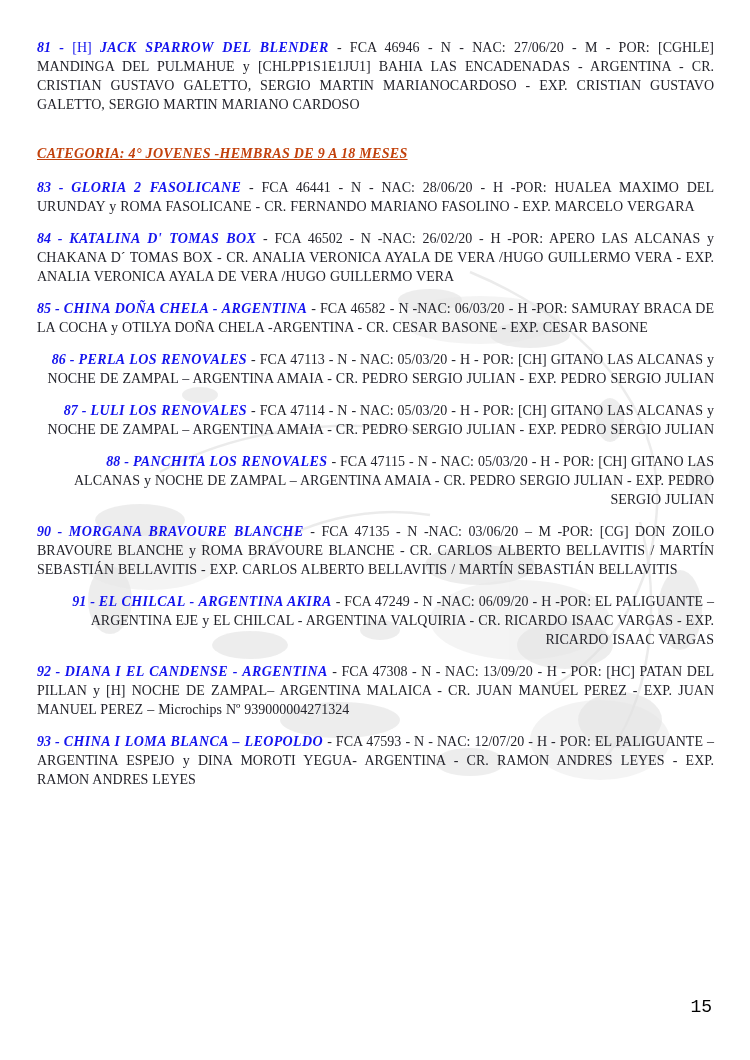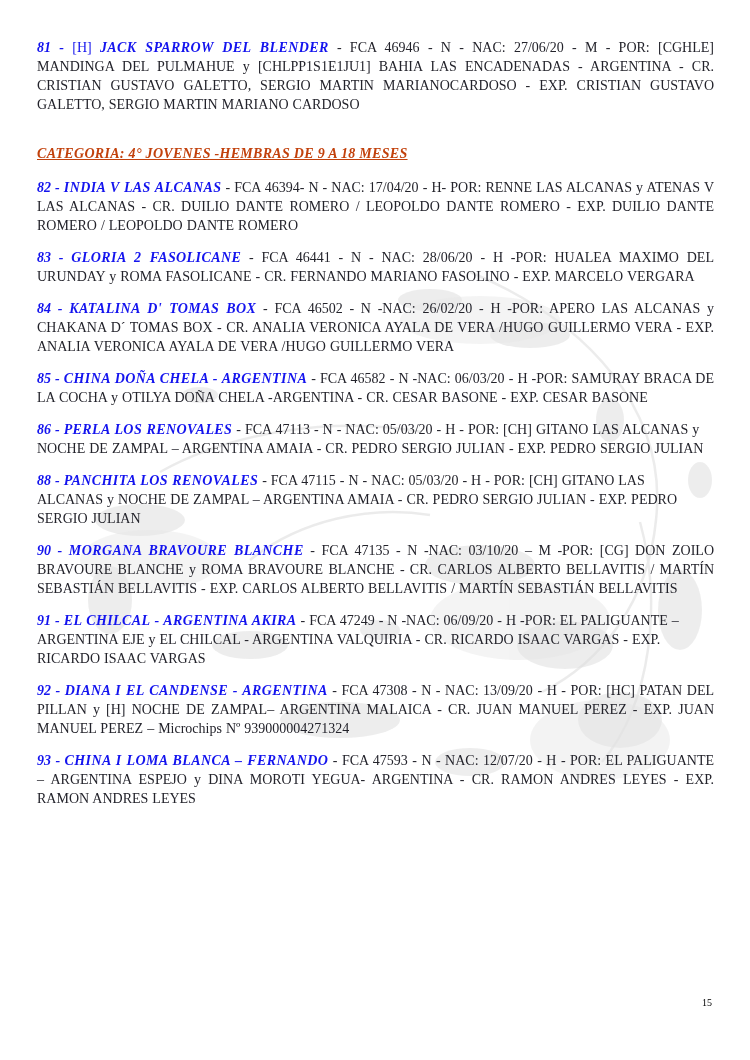--- a/index.html
+++ b/index.html
@@ -31,21 +31,21 @@
     top: 38px;
     font-size: 14px;
     line-height: 19px;
   }
   .entry {
     margin: 0 0 13px 0;
     color: #23232b;
     word-spacing: 0.5px;
   }
   .entry.justify { text-align: justify; }
-  .entry.left { text-align: left; }
+  .entry.left { text-align: right; }
   .entry-num {
     color: #1414ee;
     font-weight: bold;
     font-style: italic;
   }
   .entry-prefix {
     color: #1414ee;
   }
   .entry-name {
     color: #1414ee;
@@ -61,22 +61,23 @@
     font-style: italic;
     text-decoration: underline;
     color: #c2410c;
     margin: 30px 0 15px 0;
     letter-spacing: 0.3px;
   }
   .page-number {
     position: absolute;
     top: 997px;
     right: 38px;
-    font-size: 10px;
+    font-size: 18px;
     color: #000000;
+    font-family: Liberation Mono, monospace;
   }
 </style>
 </head>
 <body>
 
 <div class="page">
 
   <svg class="watermark" viewBox="0 0 750 1060" xmlns="http://www.w3.org/2000/svg" aria-hidden="true">
     <g stroke="#dcdcdc" stroke-width="2.5" fill="none" opacity="0.55">
       <path d="M470,272 C590,322 668,412 656,520 C648,602 602,662 542,692"></path>
@@ -107,37 +108,37 @@
       <ellipse cx="600" cy="740" rx="70" ry="40"></ellipse>
       <ellipse cx="480" cy="320" rx="80" ry="24"></ellipse>
     </g>
   </svg>
 
   <main class="content" id="entries-container">
   <p class="entry justify"><span class="entry-num">81 - </span><span class="entry-prefix">[H] </span><span class="entry-name">JACK SPARROW DEL BLENDER</span><span class="entry-details"> - FCA 46946 - N - NAC: 27/06/20 - M - POR: [CGHLE] MANDINGA DEL PULMAHUE y [CHLPP1S1E1JU1] BAHIA LAS ENCADENADAS - ARGENTINA - CR. CRISTIAN GUSTAVO GALETTO, SERGIO MARTIN MARIANOCARDOSO - EXP. CRISTIAN GUSTAVO GALETTO, SERGIO MARTIN MARIANO CARDOSO</span></p>
 
   <h2 class="category"><span>CATEGORIA: 4° JOVENES -HEMBRAS DE 9 A 18 MESES</span></h2>
 
-  <p class="entry justify"><span class="entry-num">82 - </span><span class="entry-name">INDIA V LAS ALCANAS</span><span class="entry-details"> - FCA 46394- N - NAC: 17/04/20 - H- POR: RENNE LAS ALCANAS y ATENAS V LAS ALCANAS - CR. DUILIO DANTE ROMERO / LEOPOLDO DANTE ROMERO - EXP. DUILIO DANTE ROMERO / LEOPOLDO DANTE ROMERO</span></p>
 
   <p class="entry justify"><span class="entry-num">83 - </span><span class="entry-name">GLORIA 2 FASOLICANE</span><span class="entry-details">  - FCA 46441 - N - NAC: 28/06/20 - H -POR: HUALEA MAXIMO DEL URUNDAY y ROMA FASOLICANE - CR. FERNANDO MARIANO FASOLINO - EXP. MARCELO VERGARA</span></p>
 
   <p class="entry justify"><span class="entry-num">84 - </span><span class="entry-name">KATALINA D' TOMAS BOX</span><span class="entry-details"> - FCA 46502 - N -NAC: 26/02/20 - H -POR: APERO LAS ALCANAS y CHAKANA D´ TOMAS BOX - CR. ANALIA VERONICA AYALA DE VERA /HUGO GUILLERMO VERA - EXP. ANALIA VERONICA AYALA DE VERA /HUGO GUILLERMO VERA</span></p>
 
   <p class="entry justify"><span class="entry-num">85 - </span><span class="entry-name">CHINA DOÑA CHELA - ARGENTINA</span><span class="entry-details"> - FCA 46582 - N -NAC: 06/03/20 - H -POR: SAMURAY BRACA DE LA COCHA y OTILYA DOÑA CHELA -ARGENTINA - CR. CESAR BASONE - EXP. CESAR BASONE</span></p>
 
   <p class="entry left"><span class="entry-num">86 - </span><span class="entry-name">PERLA LOS RENOVALES</span><span class="entry-details"> - FCA 47113 - N - NAC: 05/03/20 - H - POR: [CH] GITANO LAS ALCANAS y NOCHE DE ZAMPAL – ARGENTINA AMAIA - CR. PEDRO SERGIO JULIAN - EXP. PEDRO SERGIO JULIAN</span></p>
 
+  <p class="entry left"><span class="entry-num">87 - </span><span class="entry-name">LULI LOS RENOVALES</span><span class="entry-details"> - FCA 47114 - N - NAC: 05/03/20 - H - POR: [CH] GITANO LAS ALCANAS y NOCHE DE ZAMPAL – ARGENTINA AMAIA - CR. PEDRO SERGIO JULIAN - EXP. PEDRO SERGIO JULIAN</span></p>
 
   <p class="entry left"><span class="entry-num">88 - </span><span class="entry-name">PANCHITA LOS RENOVALES</span><span class="entry-details"> - FCA 47115 - N - NAC: 05/03/20 - H - POR: [CH] GITANO LAS ALCANAS y NOCHE DE ZAMPAL – ARGENTINA AMAIA - CR. PEDRO SERGIO JULIAN - EXP. PEDRO SERGIO JULIAN</span></p>
 
 
-  <p class="entry justify"><span class="entry-num">90 - </span><span class="entry-name">MORGANA BRAVOURE BLANCHE</span><span class="entry-details"> - FCA 47135 - N -NAC: 03/10/20 – M -POR: [CG] DON ZOILO BRAVOURE BLANCHE y ROMA BRAVOURE BLANCHE - CR. CARLOS ALBERTO BELLAVITIS / MARTÍN SEBASTIÁN BELLAVITIS - EXP. CARLOS ALBERTO BELLAVITIS / MARTÍN SEBASTIÁN BELLAVITIS</span></p>
+  <p class="entry justify"><span class="entry-num">90 - </span><span class="entry-name">MORGANA BRAVOURE BLANCHE</span><span class="entry-details"> - FCA 47135 - N -NAC: 03/06/20 – M -POR: [CG] DON ZOILO BRAVOURE BLANCHE y ROMA BRAVOURE BLANCHE - CR. CARLOS ALBERTO BELLAVITIS / MARTÍN SEBASTIÁN BELLAVITIS - EXP. CARLOS ALBERTO BELLAVITIS / MARTÍN SEBASTIÁN BELLAVITIS</span></p>
 
   <p class="entry left"><span class="entry-num">91 - </span><span class="entry-name">EL CHILCAL - ARGENTINA AKIRA</span><span class="entry-details"> - FCA 47249 - N -NAC: 06/09/20 - H -POR: EL PALIGUANTE – ARGENTINA EJE y EL CHILCAL - ARGENTINA VALQUIRIA - CR. RICARDO ISAAC VARGAS - EXP. RICARDO ISAAC VARGAS</span></p>
 
   <p class="entry justify"><span class="entry-num">92 - </span><span class="entry-name">DIANA I EL CANDENSE - ARGENTINA</span><span class="entry-details">  - FCA 47308 - N - NAC: 13/09/20 - H - POR: [HC] PATAN DEL PILLAN y [H] NOCHE DE ZAMPAL– ARGENTINA MALAICA - CR. JUAN MANUEL PEREZ - EXP. JUAN MANUEL PEREZ – Microchips Nº 939000004271324</span></p>
 
-  <p class="entry justify"><span class="entry-num">93 - </span><span class="entry-name">CHINA I LOMA BLANCA – FERNANDO</span><span class="entry-details"> - FCA 47593 - N - NAC: 12/07/20 - H - POR: EL PALIGUANTE – ARGENTINA ESPEJO y DINA MOROTI YEGUA- ARGENTINA - CR. RAMON ANDRES LEYES - EXP. RAMON ANDRES LEYES</span></p>
+  <p class="entry justify"><span class="entry-num">93 - </span><span class="entry-name">CHINA I LOMA BLANCA – LEOPOLDO</span><span class="entry-details"> - FCA 47593 - N - NAC: 12/07/20 - H - POR: EL PALIGUANTE – ARGENTINA ESPEJO y DINA MOROTI YEGUA- ARGENTINA - CR. RAMON ANDRES LEYES - EXP. RAMON ANDRES LEYES</span></p>
 </main>
 
   <div class="page-number">15</div>
 </div>
 
 </body></html>

